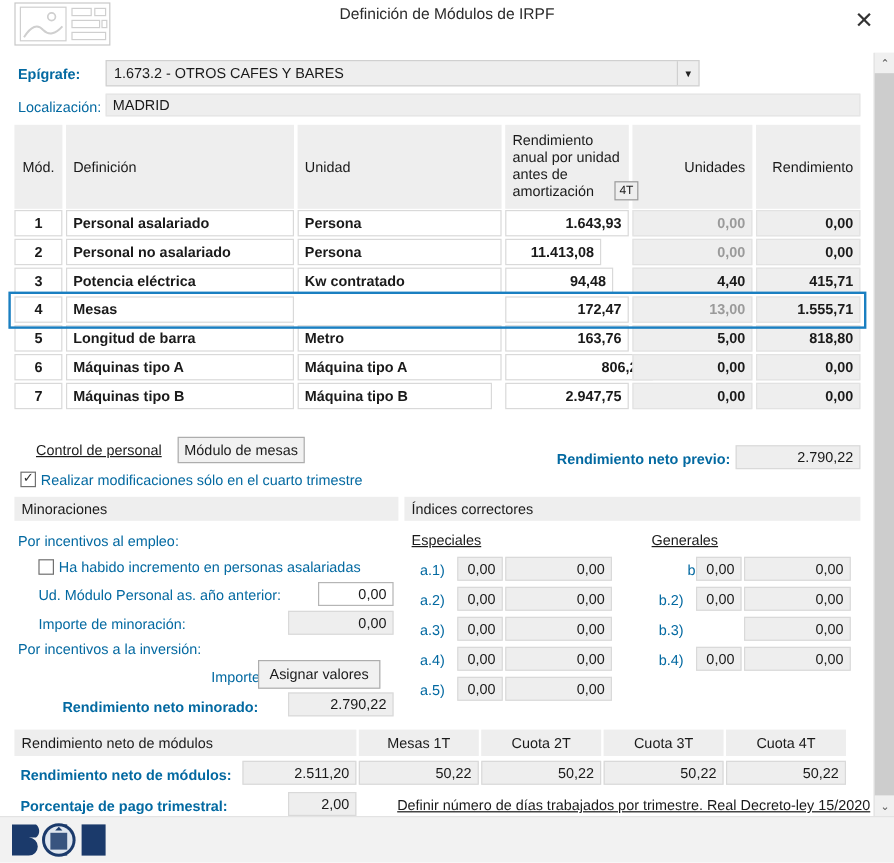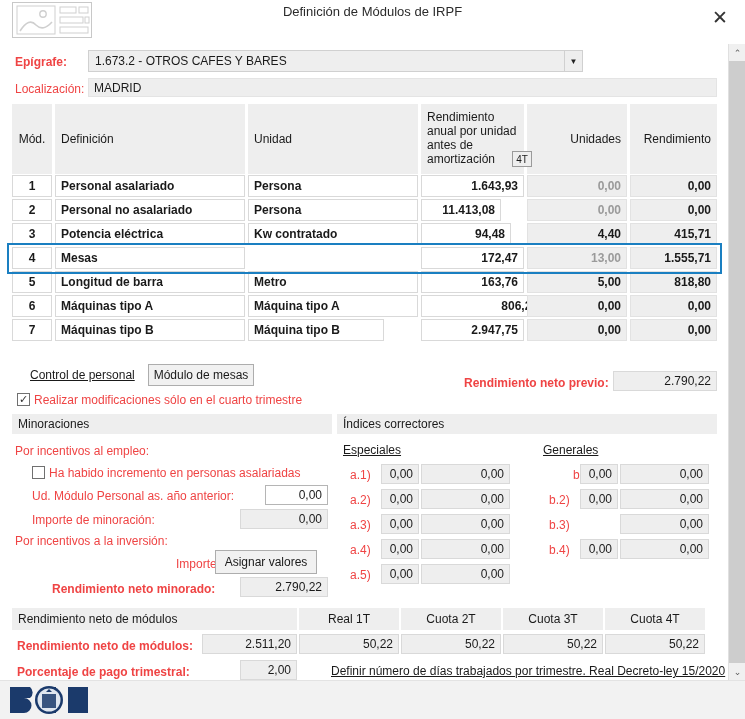--- a/index.html
+++ b/index.html
@@ -44,21 +44,21 @@
     color:#5a5a5a; font-size:9px; background:#f0f0f0;
   }
   .vscroll .arrow.up { top:0; }
   .vscroll .arrow.dn { bottom:0; }
   .vscroll .thumb {
     position:absolute; left:0; top:17px; width:17px; height:602px;
     background:#cdcdcd;
   }
 
   
-  .lbl { position:absolute; font-size:12px; color:#ef4444; white-space:nowrap; }
+  .lbl { position:absolute; font-size:12px; color:#0369a1; white-space:nowrap; }
   .lbl.b { font-weight:bold; }
   .field {
     position:absolute; background:#eeeeee; border:1px solid #d9d9d9;
     font-size:12px; color:#1a1a1a;
     display:flex; align-items:center; justify-content:flex-end;
     padding:0 5px; white-space:nowrap; overflow:hidden;
   }
   .field.white { background:#ffffff; border:1px solid #b5b5b5; }
   .field.left { justify-content:flex-start; }
   .band {
@@ -230,21 +230,21 @@
           <div class="cell num" style="left: 0px; width: 40px;">6</div>
           <div class="cell txt" style="left: 43px; width: 190px;">Máquinas tipo A</div>
           <div class="cell txt" style="left: 236px; width: 170px;">Máquina tipo A</div>
           <div class="cell val" style="left: 409px; width: 123px;">806,23</div>
           <div class="cell ro" style="left: 515px; width: 100px;">0,00</div>
           <div class="cell ro" style="left: 618px; width: 87px;">0,00</div>
         </div>
         <div class="trow">
           <div class="cell num" style="left: 0px; width: 40px;">7</div>
           <div class="cell txt" style="left: 43px; width: 190px;">Máquinas tipo B</div>
-          <div class="cell txt" style="left: 236px; width: 136px;">Máquina tipo B</div>
+          <div class="cell txt" style="left: 236px; width: 162px;">Máquina tipo B</div>
           <div class="cell val" style="left: 409px; width: 103px;">2.947,75</div>
           <div class="cell ro" style="left: 515px; width: 100px;">0,00</div>
           <div class="cell ro" style="left: 618px; width: 87px;">0,00</div>
         </div>
       </div>
   </div>
   <div class="badge-4t">4T</div>
 
   <a class="link" style="left:30px; top:368px;">Control de personal</a>
   <div class="btn" style="left:148px; top:364px; width:106px; height:22px;">Módulo de mesas</div>
@@ -306,21 +306,21 @@
       <div class="field" style="left: 620px; top: 489px; width: 89px; height: 20px;">0,00</div>
       <div class="lbl" style="left: 549px; top: 518px;">b.3)</div>
       <div class="field" style="left: 620px; top: 514px; width: 89px; height: 20px;">0,00</div>
       <div class="lbl" style="left: 549px; top: 543px;">b.4)</div>
       <div class="field" style="left: 580px; top: 539px; width: 38px; height: 20px;">0,00</div>
       <div class="field" style="left: 620px; top: 539px; width: 89px; height: 20px;">0,00</div>
     </div>
 
   <div class="band" style="left:12px; top:608px; width:285px; height:22px;">Rendimiento neto de módulos</div>
   <div id="cuota-headers">
-      <div class="band" style="left: 299px; top: 608px; width: 100px; height: 22px; justify-content: center; padding-left: 0px;">Real 1T</div>
+      <div class="band" style="left: 299px; top: 608px; width: 100px; height: 22px; justify-content: center; padding-left: 0px;">Mesas 1T</div>
       <div class="band" style="left: 401px; top: 608px; width: 100px; height: 22px; justify-content: center; padding-left: 0px;">Cuota 2T</div>
       <div class="band" style="left: 503px; top: 608px; width: 100px; height: 22px; justify-content: center; padding-left: 0px;">Cuota 3T</div>
       <div class="band" style="left: 605px; top: 608px; width: 100px; height: 22px; justify-content: center; padding-left: 0px;">Cuota 4T</div>
     </div>
 
   <div class="lbl b" style="left:17px; top:639px;">Rendimiento neto de módulos:</div>
   <div class="field" style="left:202px; top:634px; width:95px; height:20px;">2.511,20</div>
   <div id="cuota-values">
       <div class="field" style="left: 299px; top: 634px; width: 100px; height: 20px;">50,22</div>
       <div class="field" style="left: 401px; top: 634px; width: 100px; height: 20px;">50,22</div>

